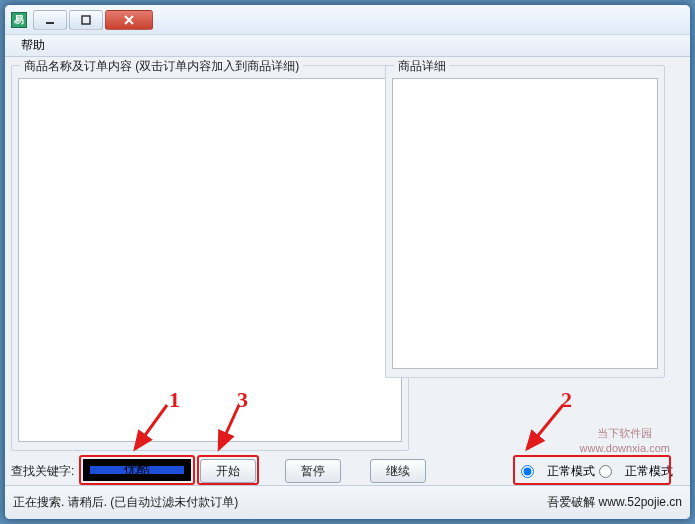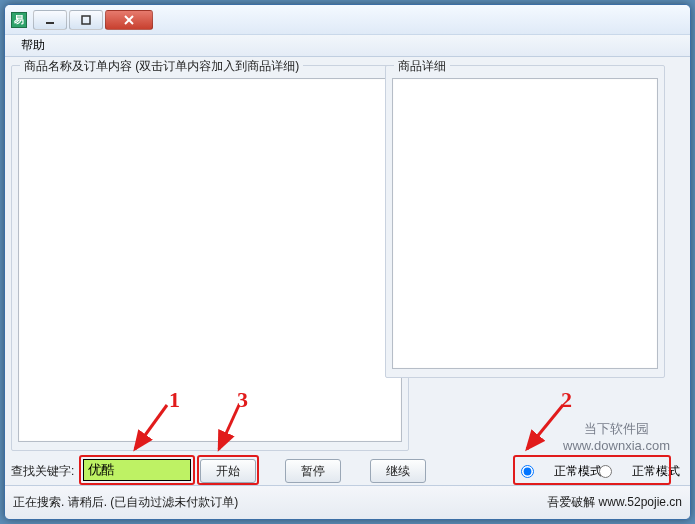--- a/index.html
+++ b/index.html
@@ -86,56 +86,56 @@
   .listbox {
     position:absolute;
     border:1px solid #b6bdc7;
     background:#fff;
     box-shadow: inset 0 0 2px rgba(0,0,0,0.05);
     overflow-y: scroll;
   }
   .label { position:absolute; color:#1b1b1b; }
   .textbox {
     position:absolute;
-    border:1px solid #000000;
-    background:#bef264;
+    border:7px solid #000000;
+    background:#1d4ed8;
     padding: 2px 4px;
-    text-align:left;
+    text-align:center;
   }
   .btn {
     position:absolute;
     height:24px;
     border:1px solid #9aa7b6;
     border-radius:3px;
     background: linear-gradient(#fdfefe,#e2e8ef);
     display:flex;align-items:center;justify-content:center;
     color:#1b1b1b;
   }
   .radio {
     position:absolute;
-    display:flex;align-items:center;gap:20px;
+    display:flex;align-items:center;gap:13px;
   }
   .radio input { margin:0; }
   .statusbar {
     height:34px;
     border-top:1px solid #c0cee0;
     background:linear-gradient(#f4f6fa,#e6ebf2);
     display:flex;align-items:center;
     padding:0 8px;
     justify-content:space-between;
     color:#1b1b1b;
   }
   .hl { position:absolute; border:2px solid #e11b1b; border-radius:3px; pointer-events:none; }
   .anno-num { position:absolute; color:#e11b1b; font-size:22px; font-weight:bold; pointer-events:none; font-family: "Times New Roman", serif;}
   .arrow { position:absolute; pointer-events:none; }
   .watermark {
     position:absolute;
     right:20px; bottom:30px;
-    color:#0f172a; opacity:0.55;
-    font-size:13px; text-align:center;
+    color:#7f1d1d; opacity:0.55;
+    font-size:11px; text-align:center;
     pointer-events:none;
     line-height:1.3;
   }
 </style>
 </head>
 <body>
 
 <div class="window">
 
   <div class="titlebar">

